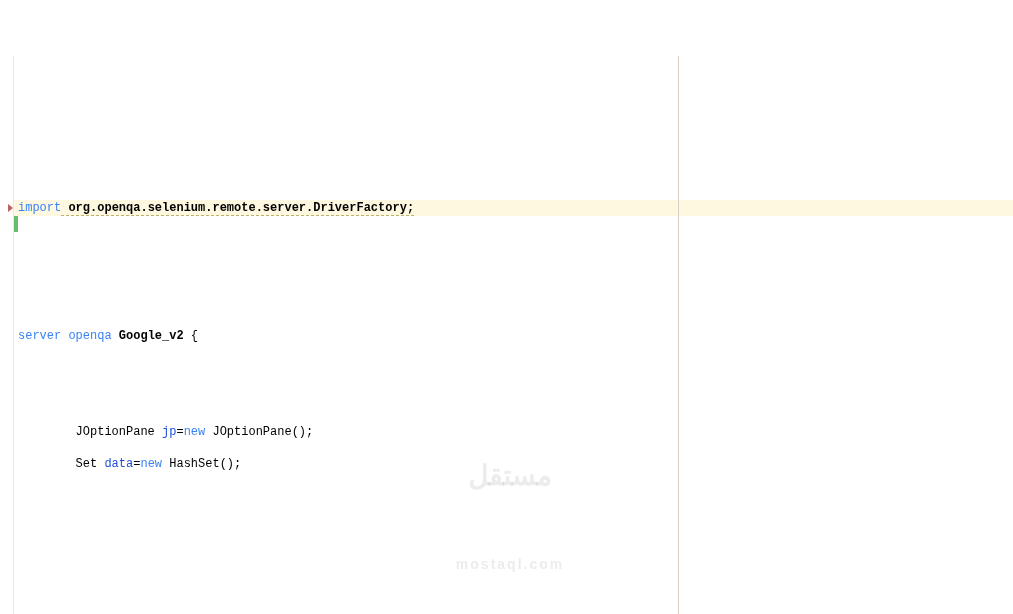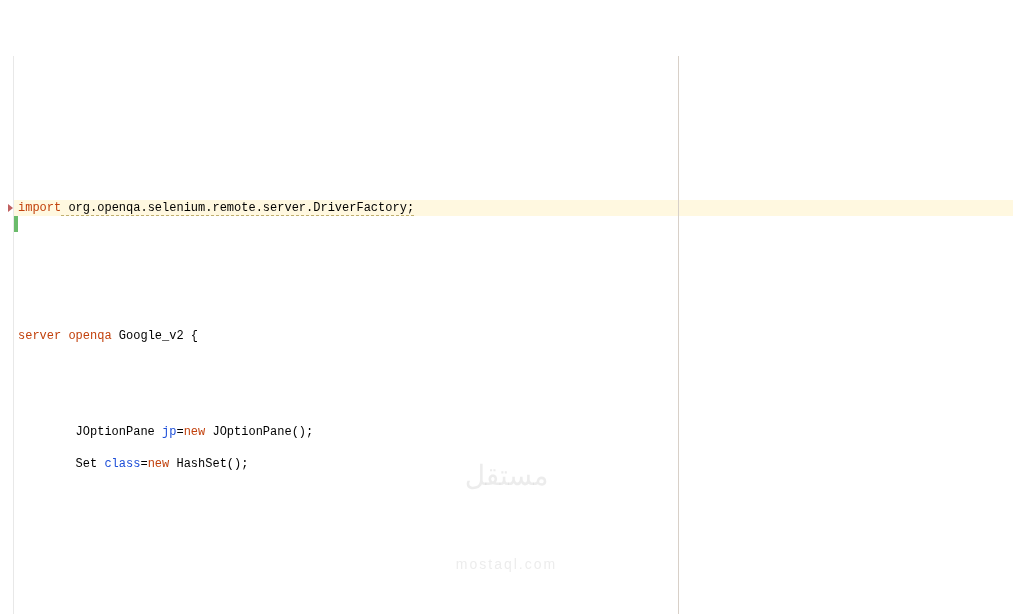--- a/index.html
+++ b/index.html
@@ -59,32 +59,32 @@
       top: 0;
       bottom: 0;
       width: 1px;
       background: #d8d0c8;
       z-index: 3;
     }
     .code {
       position: relative;
       z-index: 5;
     }
-    .kw { color: #c2410c; }      
-    .bold { font-weight: normal; color: #000000; }
+    .kw { color: #3b82f6; }      
+    .bold { font-weight: bold; color: #000000; }
     .fld { color: #1d4ed8; }
-    .underline-y { border-bottom: 1px dashed #c0b070; }
+    .underline-y { border-bottom: 1px dashed #c0b070; font-weight: bold; }
     .watermark {
       position: absolute;
       bottom: 10px;
       left: 45%;
       font-size: 28px;
       color: rgba(128,128,128,0.15);
       font-family: Arial, sans-serif;
-      font-weight: normal;
+      font-weight: bold;
       z-index: 4;
       text-align: center;
     }
     .watermark-sub {
       font-size: 14px;
       letter-spacing: 2px;
     }
     .line { height: 16px; }
   </style>
 </head>
@@ -101,21 +101,21 @@
 
   <div class="code">
 <div class="line"><span class="kw">import</span><span class="underline-y"> org.openqa.selenium.remote.server.DriverFactory;</span></div>
 <div class="line"></div>
 <div class="line"></div>
 <div class="line"></div>
 <div class="line"><span class="kw">server</span> <span class="kw">openqa</span> <span class="bold">Google_v2</span><span> {</span></div>
 <div class="line"></div>
 <div class="line"></div>
 <div class="line">        <span>JOptionPane </span><span class="fld">jp</span><span>=</span><span class="kw">new</span><span> JOptionPane();</span></div>
-<div class="line">        <span>Set </span><span class="fld">class</span><span>=</span><span class="kw">new</span><span> HashSet();</span></div>
+<div class="line">        <span>Set </span><span class="fld">data</span><span>=</span><span class="kw">new</span><span> HashSet();</span></div>
 
 
 
 
 
 
 
 
 
 

